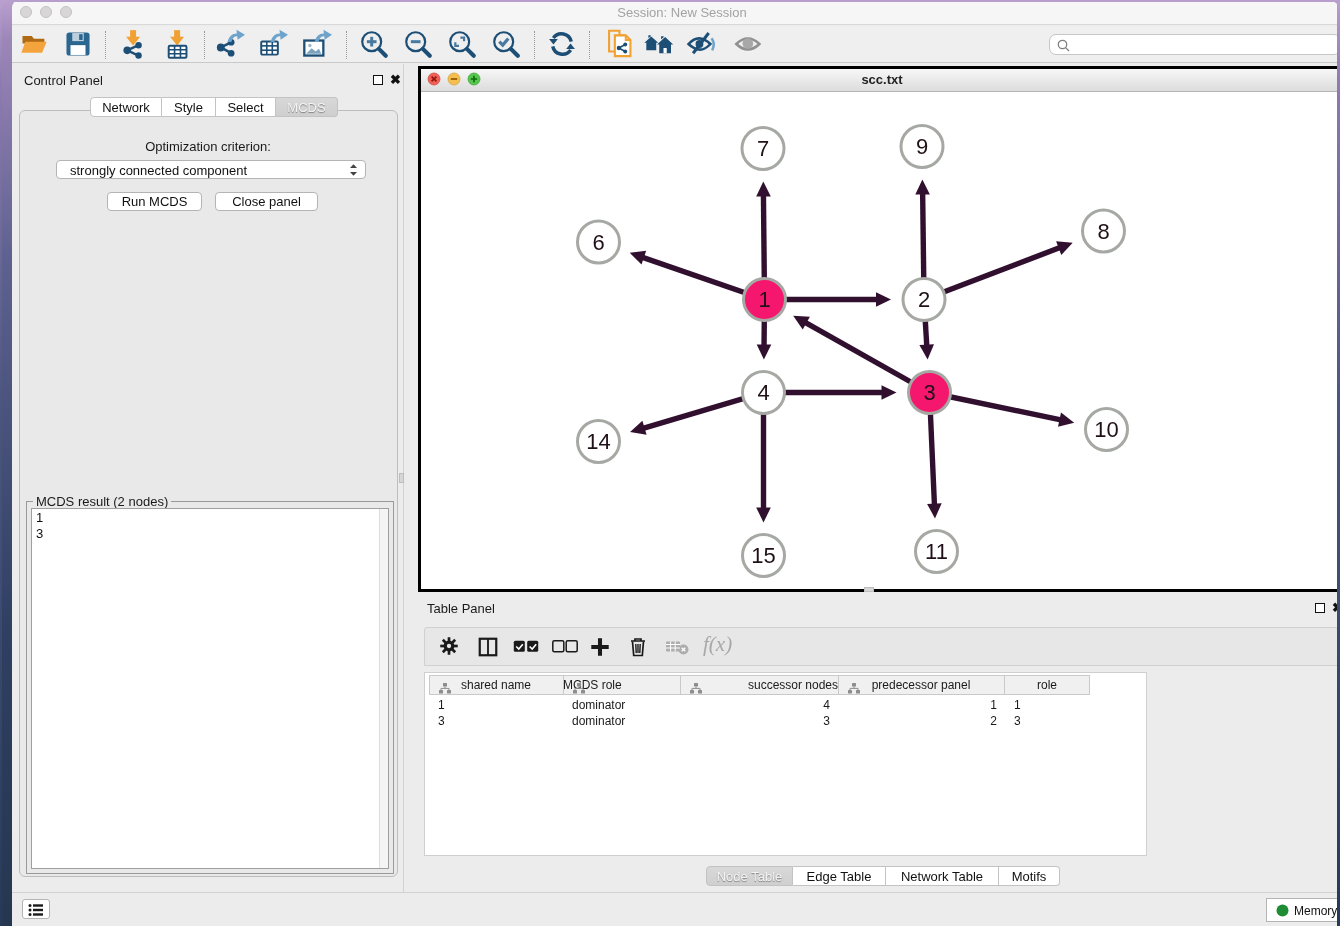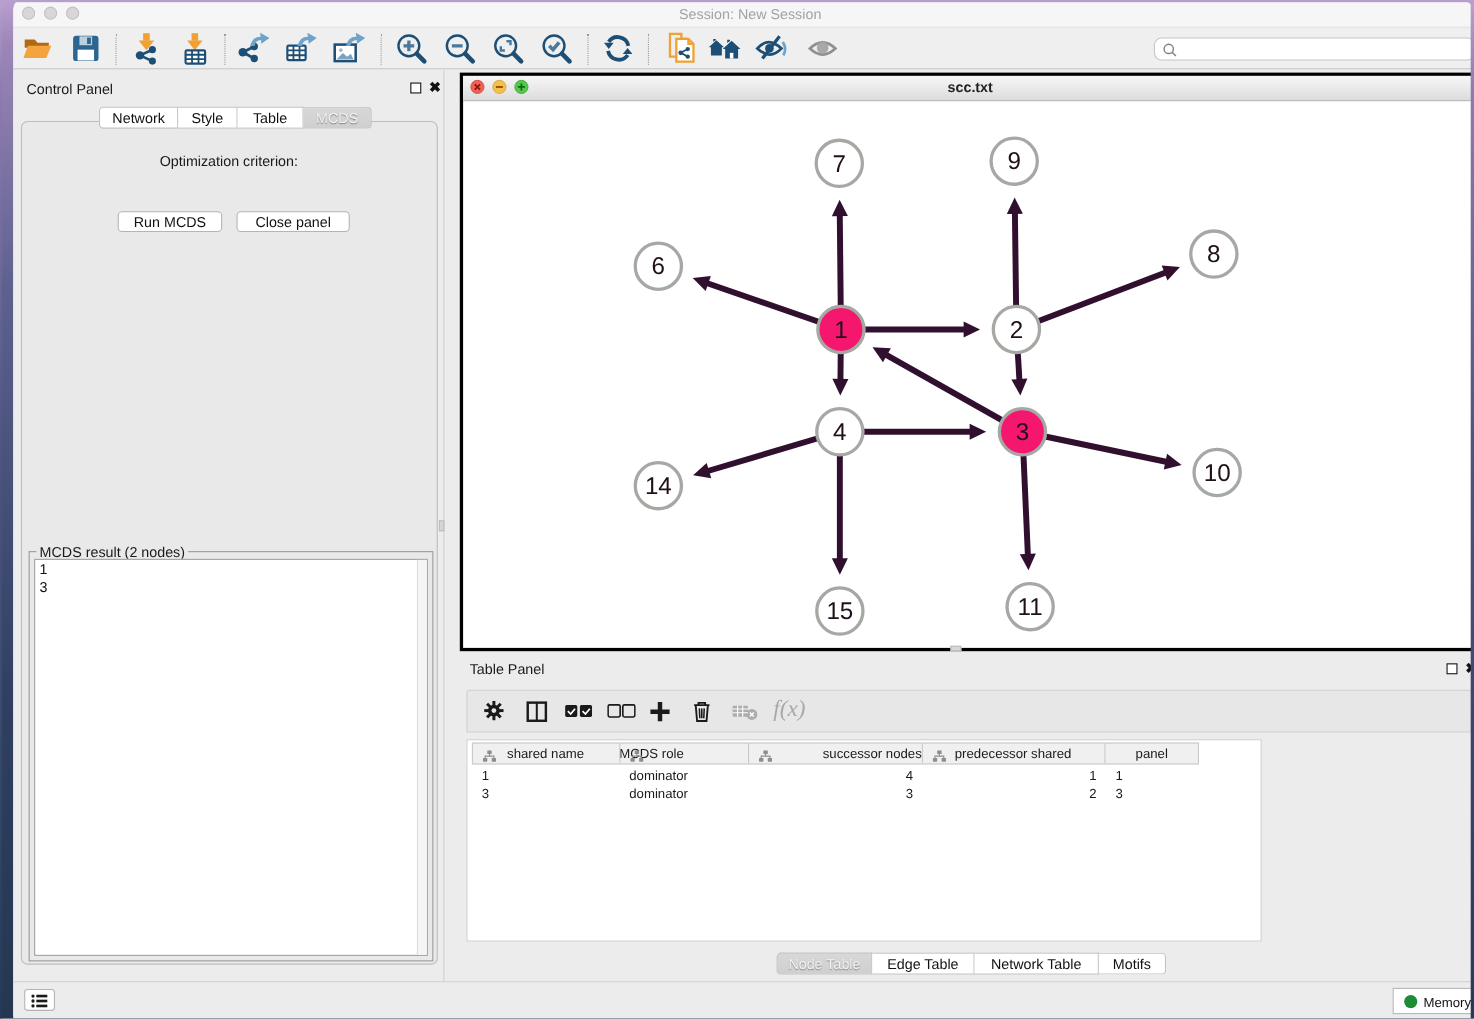--- a/index.html
+++ b/index.html
@@ -157,24 +157,30 @@
     </div>
 
   <div style="position:absolute;left:0;top:64px;width:392px;height:828px;background:#ececec;border-right:1px solid #d2d2d2">
     <div class="panel-hd" style="position:absolute;left:12px;top:9px">Control Panel</div>
     <div class="floatbtn" style="left:361px;top:11px"></div>
     <div class="xbtn" style="left:378px;top:11px">✖</div>
     <div class="rpanel" style="left:7px;top:46px;width:379px;height:767px"></div>
     <div style="position:absolute;left:0;top:33px;width:392px;height:20px">
         <div class="seg" style="left:78px;width:72px">Network</div>
         <div class="seg" style="left:150px;width:54px">Style</div>
-        <div class="seg" style="left:204px;width:60px">Table</div>
+        <div class="seg" style="left:204px;width:60px">Select</div>
         <div class="seg sel" style="left:264px;width:62px">MCDS</div>
       </div>
     <div style="position:absolute;left:0;top:75px;width:392px;text-align:center;font-size:13px;color:#1a1a1a">Optimization criterion:</div>
+    <div class="btn" style="left:44px;top:96px;width:310px;height:19px;border-radius:4px;text-align:left">
+      <span style="position:absolute;left:13px;top:2px">strongly connected component</span>
+      <svg width="11" height="14" viewBox="0 0 11 14" style="position:absolute;right:6px;top:2px">
+          <path d="M2 5 L5.5 1.2 L9 5 z M2 9 L5.5 12.8 L9 9 z" fill="#444"></path>
+        </svg>
+    </div>
     <div class="btn" style="left:95px;top:128px;width:95px;height:19px;line-height:18px">Run MCDS</div>
     <div class="btn" style="left:203px;top:128px;width:103px;height:19px;line-height:18px">Close panel</div>
 
     <div style="position:absolute;left:14px;top:437px;width:368px;height:373px;border:1px solid #9a9a9a;padding-left:12px;">
       <div style="position:absolute;left:6px;top:-8px;background:#e9e9e9;padding:0 3px;font-size:13px;color:#1a1a1a">MCDS result (2 nodes)</div>
       <div style="position:absolute;left:4px;top:6px;right:4px;bottom:4px;background:#fff;border:1px solid #9f9f9f;font-size:13px;color:#111;padding:1px 4px;line-height:16px">1<br>3
         <div style="position:absolute;right:0;top:0;bottom:0;width:9px;background:#f5f5f5;border-left:1px solid #ddd"></div>
       </div>
     </div>
   </div>
@@ -303,22 +309,22 @@
           </g>
         </svg>
       <div style="position:absolute;left:278px;top:4px;font-family:'Liberation Serif',serif;font-style:italic;font-size:21px;color:#a8a8a8">f(x)</div>
     </div>
     <div style="position:absolute;left:8px;top:78px;width:723px;height:184px;background:#fff;border:1px solid #cfcfcf">
 
       <div style="position:absolute;left:4px;top:2px;height:20px;width:661px;background:#f0f0f0;border:1px solid #c9c9c9"></div>
       <div class="cell" style="left:4px;top:5px;width:134px;text-align:center">shared name</div>
       <div class="cell" style="left:138px;top:5px;width:117px;text-align:left">MCDS role</div>
       <div class="cell" style="left:255px;top:5px;width:158px;text-align:right">successor nodes</div>
-      <div class="cell" style="left:413px;top:5px;width:166px;text-align:center">predecessor shared</div>
-      <div class="cell" style="left:579px;top:5px;width:86px;text-align:center">panel</div>
+      <div class="cell" style="left:413px;top:5px;width:166px;text-align:center">predecessor panel</div>
+      <div class="cell" style="left:579px;top:5px;width:86px;text-align:center">role</div>
       <div style="position:absolute;left:14px;top:6px"><svg width="12" height="11" viewBox="0 0 12 11" style="vertical-align:-1px">
             <g fill="#8d8d8d">
               <rect x="4" y="0" width="4" height="3.4" rx="0.5"></rect>
               <rect x="0" y="7" width="4" height="3.4" rx="0.5"></rect>
               <rect x="8" y="7" width="4" height="3.4" rx="0.5"></rect>
             </g>
             <path d="M6 3.4 v2 M2 7 v-1.6 h8 V7" fill="none" stroke="#8d8d8d" stroke-width="1"></path>
           </svg></div>
       <div style="position:absolute;left:148px;top:6px"><svg width="12" height="11" viewBox="0 0 12 11" style="vertical-align:-1px">
             <g fill="#8d8d8d">

